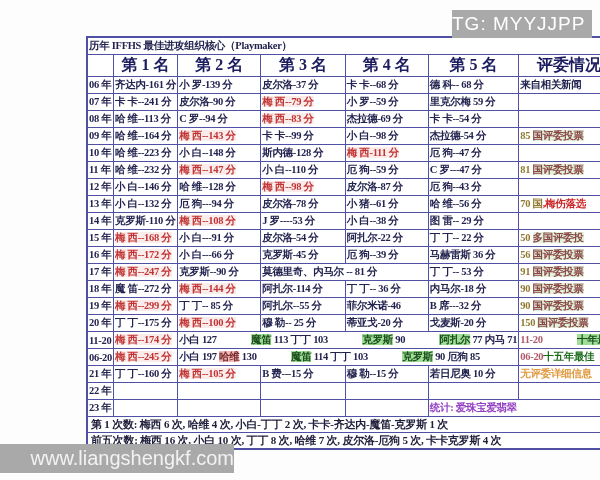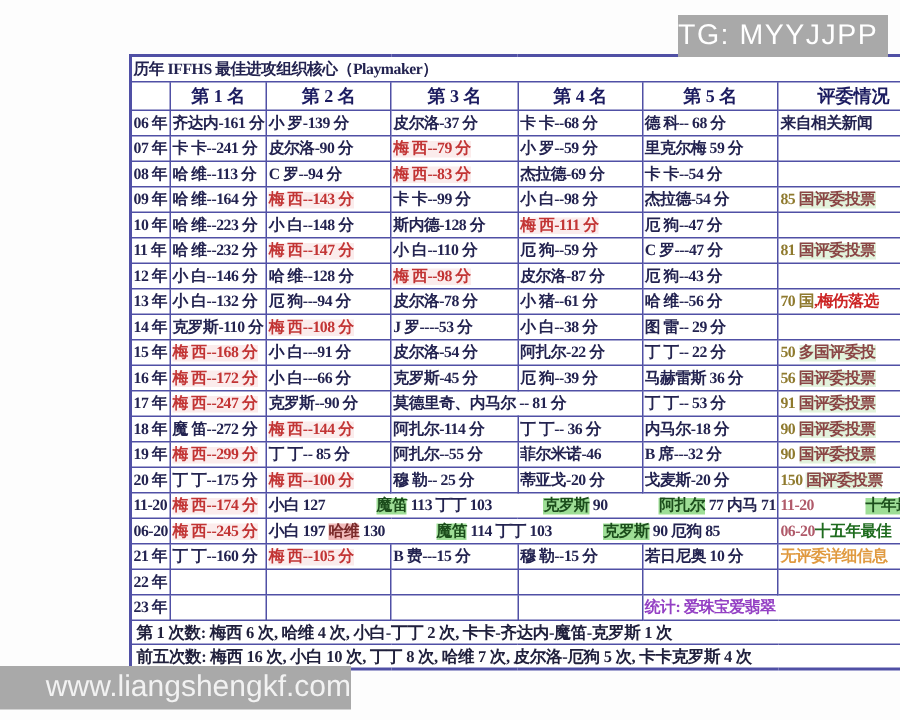--- a/index.html
+++ b/index.html
@@ -33,21 +33,21 @@
     font-size:10.5px;font-weight:bold;color:#232350;
     white-space:nowrap;overflow:visible;
     text-align:left;vertical-align:middle;
     letter-spacing:-0.3px;
   }
   td.title-cell{
     text-align:center;font-size:13.5px;height:19px;
     color:#181878;letter-spacing:0;
   }
   tr.header-row th{
-    text-align:center;font-size:12px;height:18px;color:#1c1c60;letter-spacing:0;margin-top:41px;
+    text-align:center;font-size:16px;height:18px;color:#1c1c60;letter-spacing:0;margin-top:41px;
   }
   td.year-cell{font-size:10px;padding:0 1px;margin-top:32px;}
   tr.footer-row td{
     font-size:11px;height:15px;padding:0 3px;color:#20203c;letter-spacing:-0.2px;
   }
   
   .s-mei{color:#c23434;background:#fbecec;}
   .s-mei2{color:#cc2424;}
   .s-num{color:#8f7a2e;}
   .s-num2{color:#b05a6a;}

